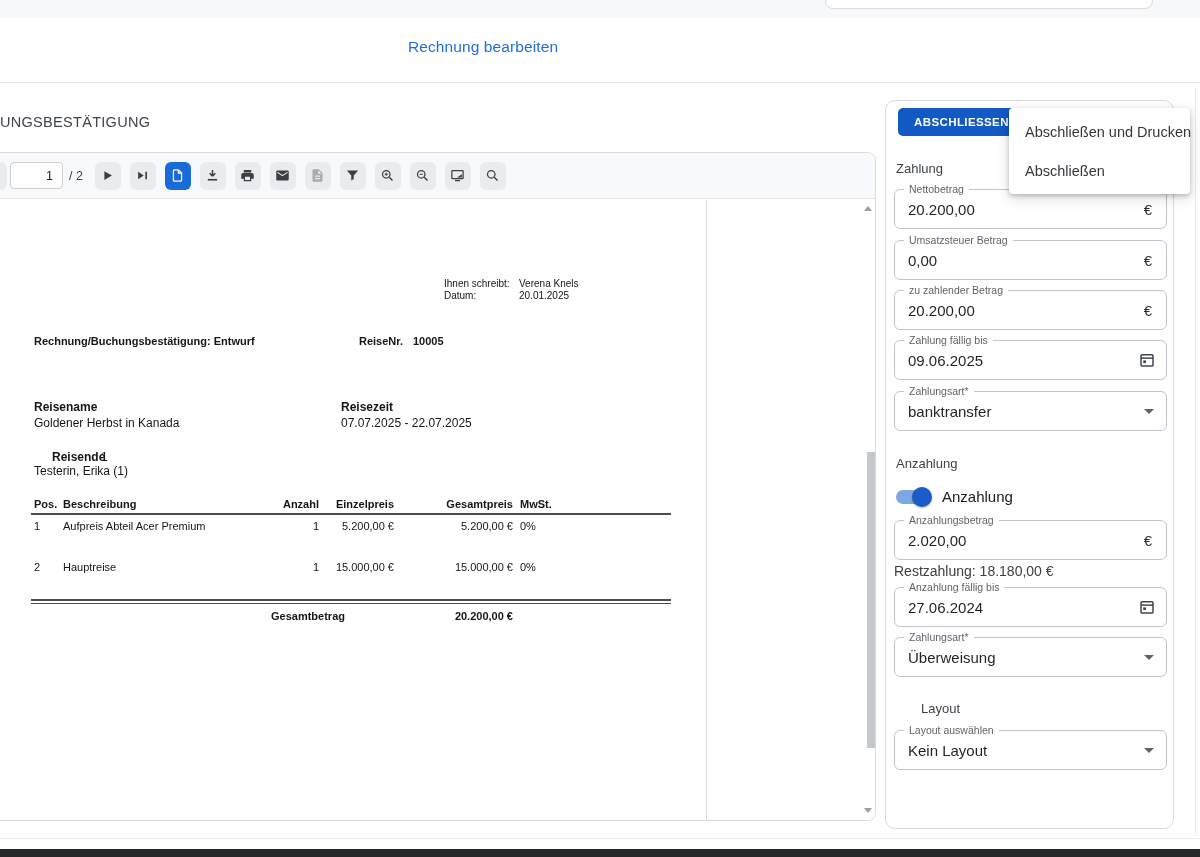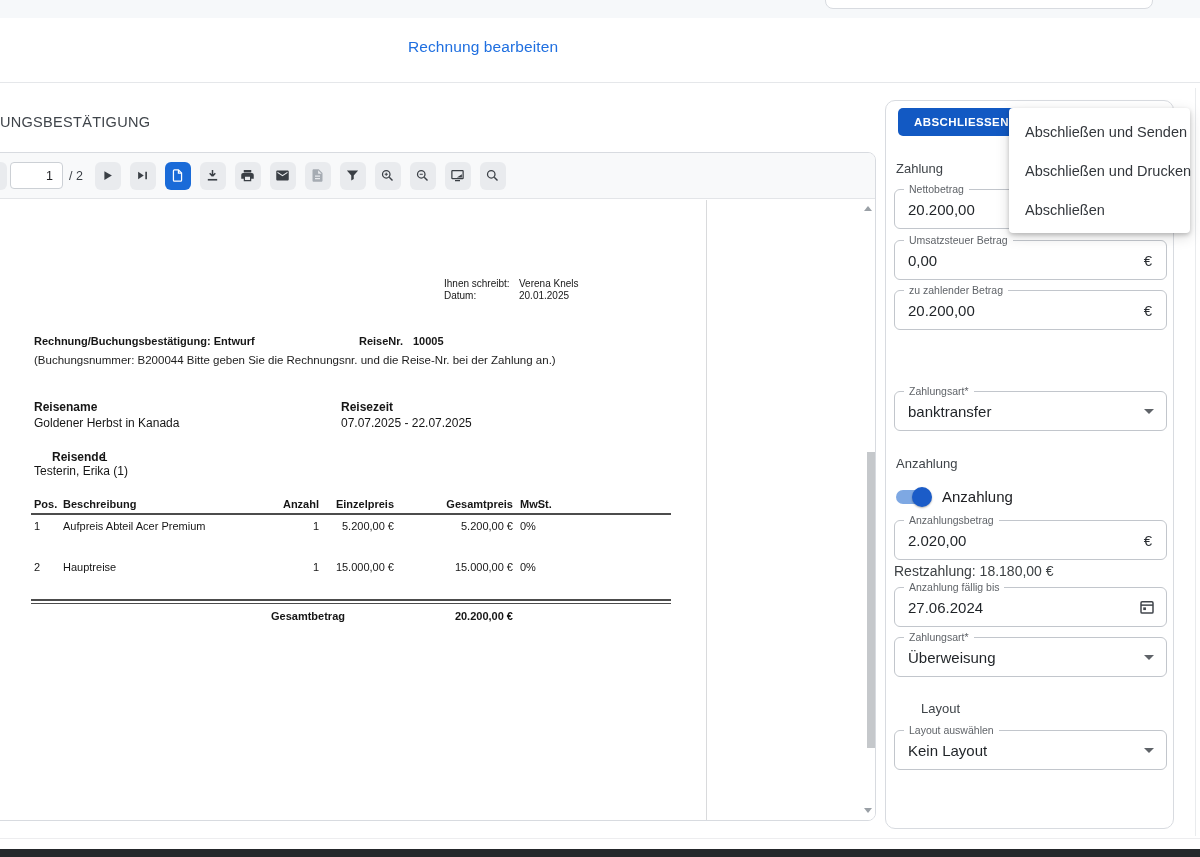--- a/index.html
+++ b/index.html
@@ -202,21 +202,20 @@
         <span>Verena Knels</span>
         <span>Datum:</span>
         <span>20.01.2025</span>
       </div>
 
       <div class="abs doc-title-row">
         <span>Rechnung/Buchungsbestätigung: Entwurf</span>
         <span style="position:absolute;left:325px;">ReiseNr.</span>
         <span style="position:absolute;left:379px;">10005</span>
       </div>
-      <div class="abs doc-note">(Buchungsnummer: B200044 Bitte geben Sie die Rechnungsnr. und die Reise-Nr. bei der Zahlung an.)</div>
 
       <div class="abs lbl12" style="left:49px;top:200px;">Reisename</div>
       <div class="abs val12" style="left:49px;top:216px;">Goldener Herbst in Kanada</div>
       <div class="abs lbl12" style="left:356px;top:200px;">Reisezeit</div>
       <div class="abs val12" style="left:356px;top:216px;">07.07.2025  - 22.07.2025</div>
 
       <div class="abs lbl12" style="left:49px;top:250px;padding-left:18px;">Reisende</div>
       <div class="abs val12" style="left:116px;top:250px;">1</div>
       <div class="abs val12" style="left:49px;top:264px;">Testerin, Erika (1)</div>
 
@@ -276,20 +275,31 @@
     <span class="fvalue">0,00</span>
     <span class="fsuffix">€</span>
   </div>
 
   <div class="mfield" style="top:189px;padding-left:27px;">
     <span class="flabel">zu zahlender Betrag</span>
     <span class="fvalue">20.200,00</span>
     <span class="fsuffix">€</span>
   </div>
 
+  <div class="mfield" style="top:239px;">
+    <span class="flabel">Zahlung fällig bis</span>
+    <span class="fvalue">09.06.2025</span>
+    <span class="ficon">
+      <svg viewBox="0 0 24 24">
+          <rect x="4" y="5" width="16" height="15" rx="1.5" fill="none" stroke="currentColor" stroke-width="2"></rect>
+          <path d="M4 9.5h16" stroke="currentColor" stroke-width="2"></path>
+          <rect x="7" y="12.5" width="3.6" height="3.6" fill="currentColor"></rect>
+        </svg>
+    </span>
+  </div>
 
   <div class="mfield" style="top:290px;">
     <span class="flabel">Zahlungsart*</span>
     <span class="fvalue">banktransfer</span>
     <span class="fcaret"></span>
   </div>
 
   <div class="sec-label" style="top:355px;">Anzahlung</div>
 
   <div class="toggle">
@@ -327,19 +337,18 @@
   <div class="sec-label" style="top:600px;margin-left:25px;">Layout</div>
 
   <div class="mfield" style="top:629px;">
     <span class="flabel">Layout auswählen</span>
     <span class="fvalue">Kein Layout</span>
     <span class="fcaret"></span>
   </div>
 </div>
 
 <div class="abs menu">
-  <div class="menu-item">Abschließen und Senden</div>
   <div class="menu-item">Abschließen und Drucken</div>
   <div class="menu-item">Abschließen</div>
 </div>
 
 <div class="abs bottom-divider"></div>
 <div class="abs dark-bar"></div>
 
 </body></html>

